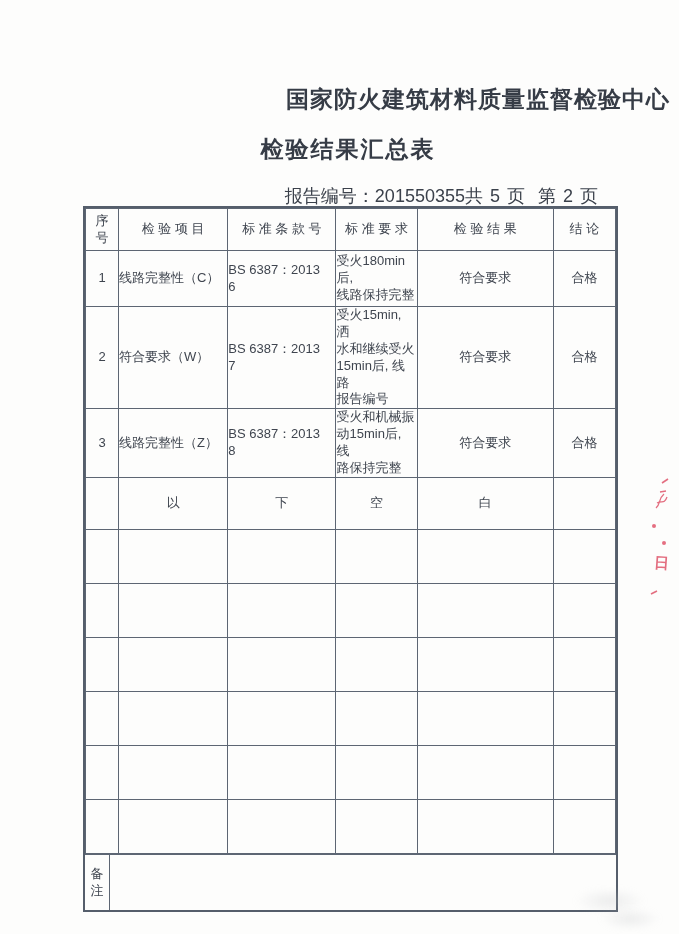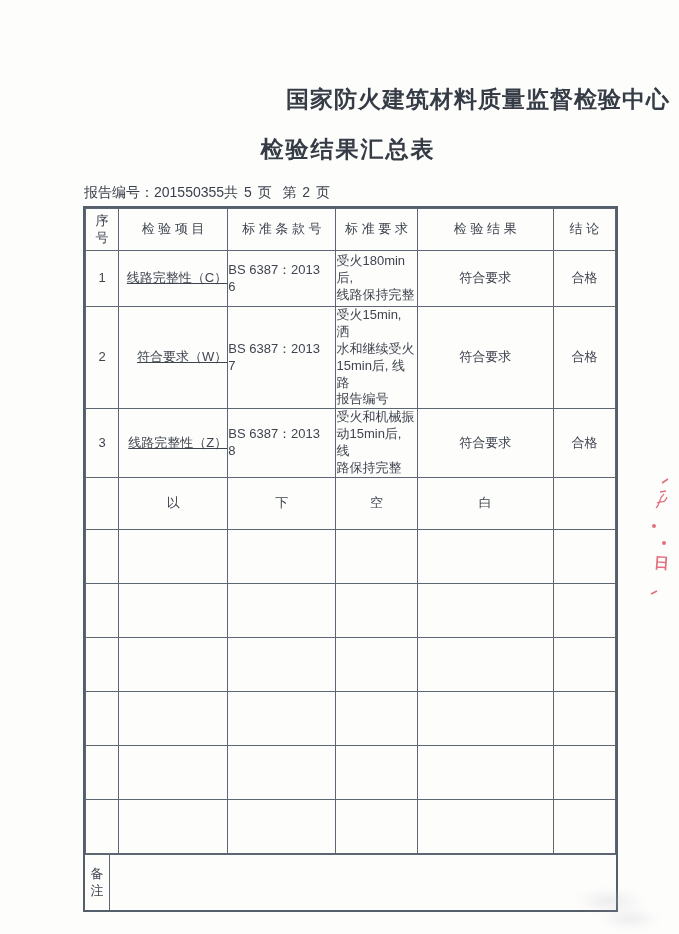--- a/index.html
+++ b/index.html
@@ -21,22 +21,22 @@
     color:#363c46;
   }
   .subtitle{
     position:absolute;left:10px;top:126px;width:660px;
     margin:8px;text-align:center;
     font-size:23px;font-weight:bold;letter-spacing:2px;
     color:#363c46;
   }
   .meta-row{
     position:absolute;left:84px;top:184px;width:534px;
-    display:flex;justify-content:flex-start;align-items:baseline;
-    font-size:14px;color:#3b414b;
+    display:flex;justify-content:flex-end;align-items:baseline;
+    font-size:18px;color:#3b414b;
     white-space:pre;
   }
   .meta-row .pageinfo{padding-right:19px;letter-spacing:1px;}
   .table-wrap{
     position:absolute;left:83px;top:206px;width:535px;
     border:2px solid #555e6b;
     background:#fdfdfc;
     box-sizing:border-box;
   }
   table.main{
@@ -52,21 +52,21 @@
     overflow:hidden;
     line-height:1.3;
   }
   tr.r-h  td, tr.r-h th{height:41px;}
   tr.r1 td{height:55px;}
   tr.r2 td{height:61px;}
   tr.r3 td{height:59px;}
   tr.r4 td{height:51px;}
   tr.re td{height:53px;}
   .c{text-align:center;}
-  .l{text-align:right;padding-left:5px;text-decoration:underline;}
+  .l{text-align:left;padding-left:5px;}
   td.req{
     font-size:12.5px;text-align:left;padding:2px 3px;line-height:1.32;
   }
   td.clause{font-size:12.5px;line-height:1.5;}
   .remark-row{
     display:flex;border-top:1px solid #5d6673;height:55px;
   }
   .remark-label{
     width:24px;border-right:1px solid #5d6673;
     display:flex;align-items:center;justify-content:center;

